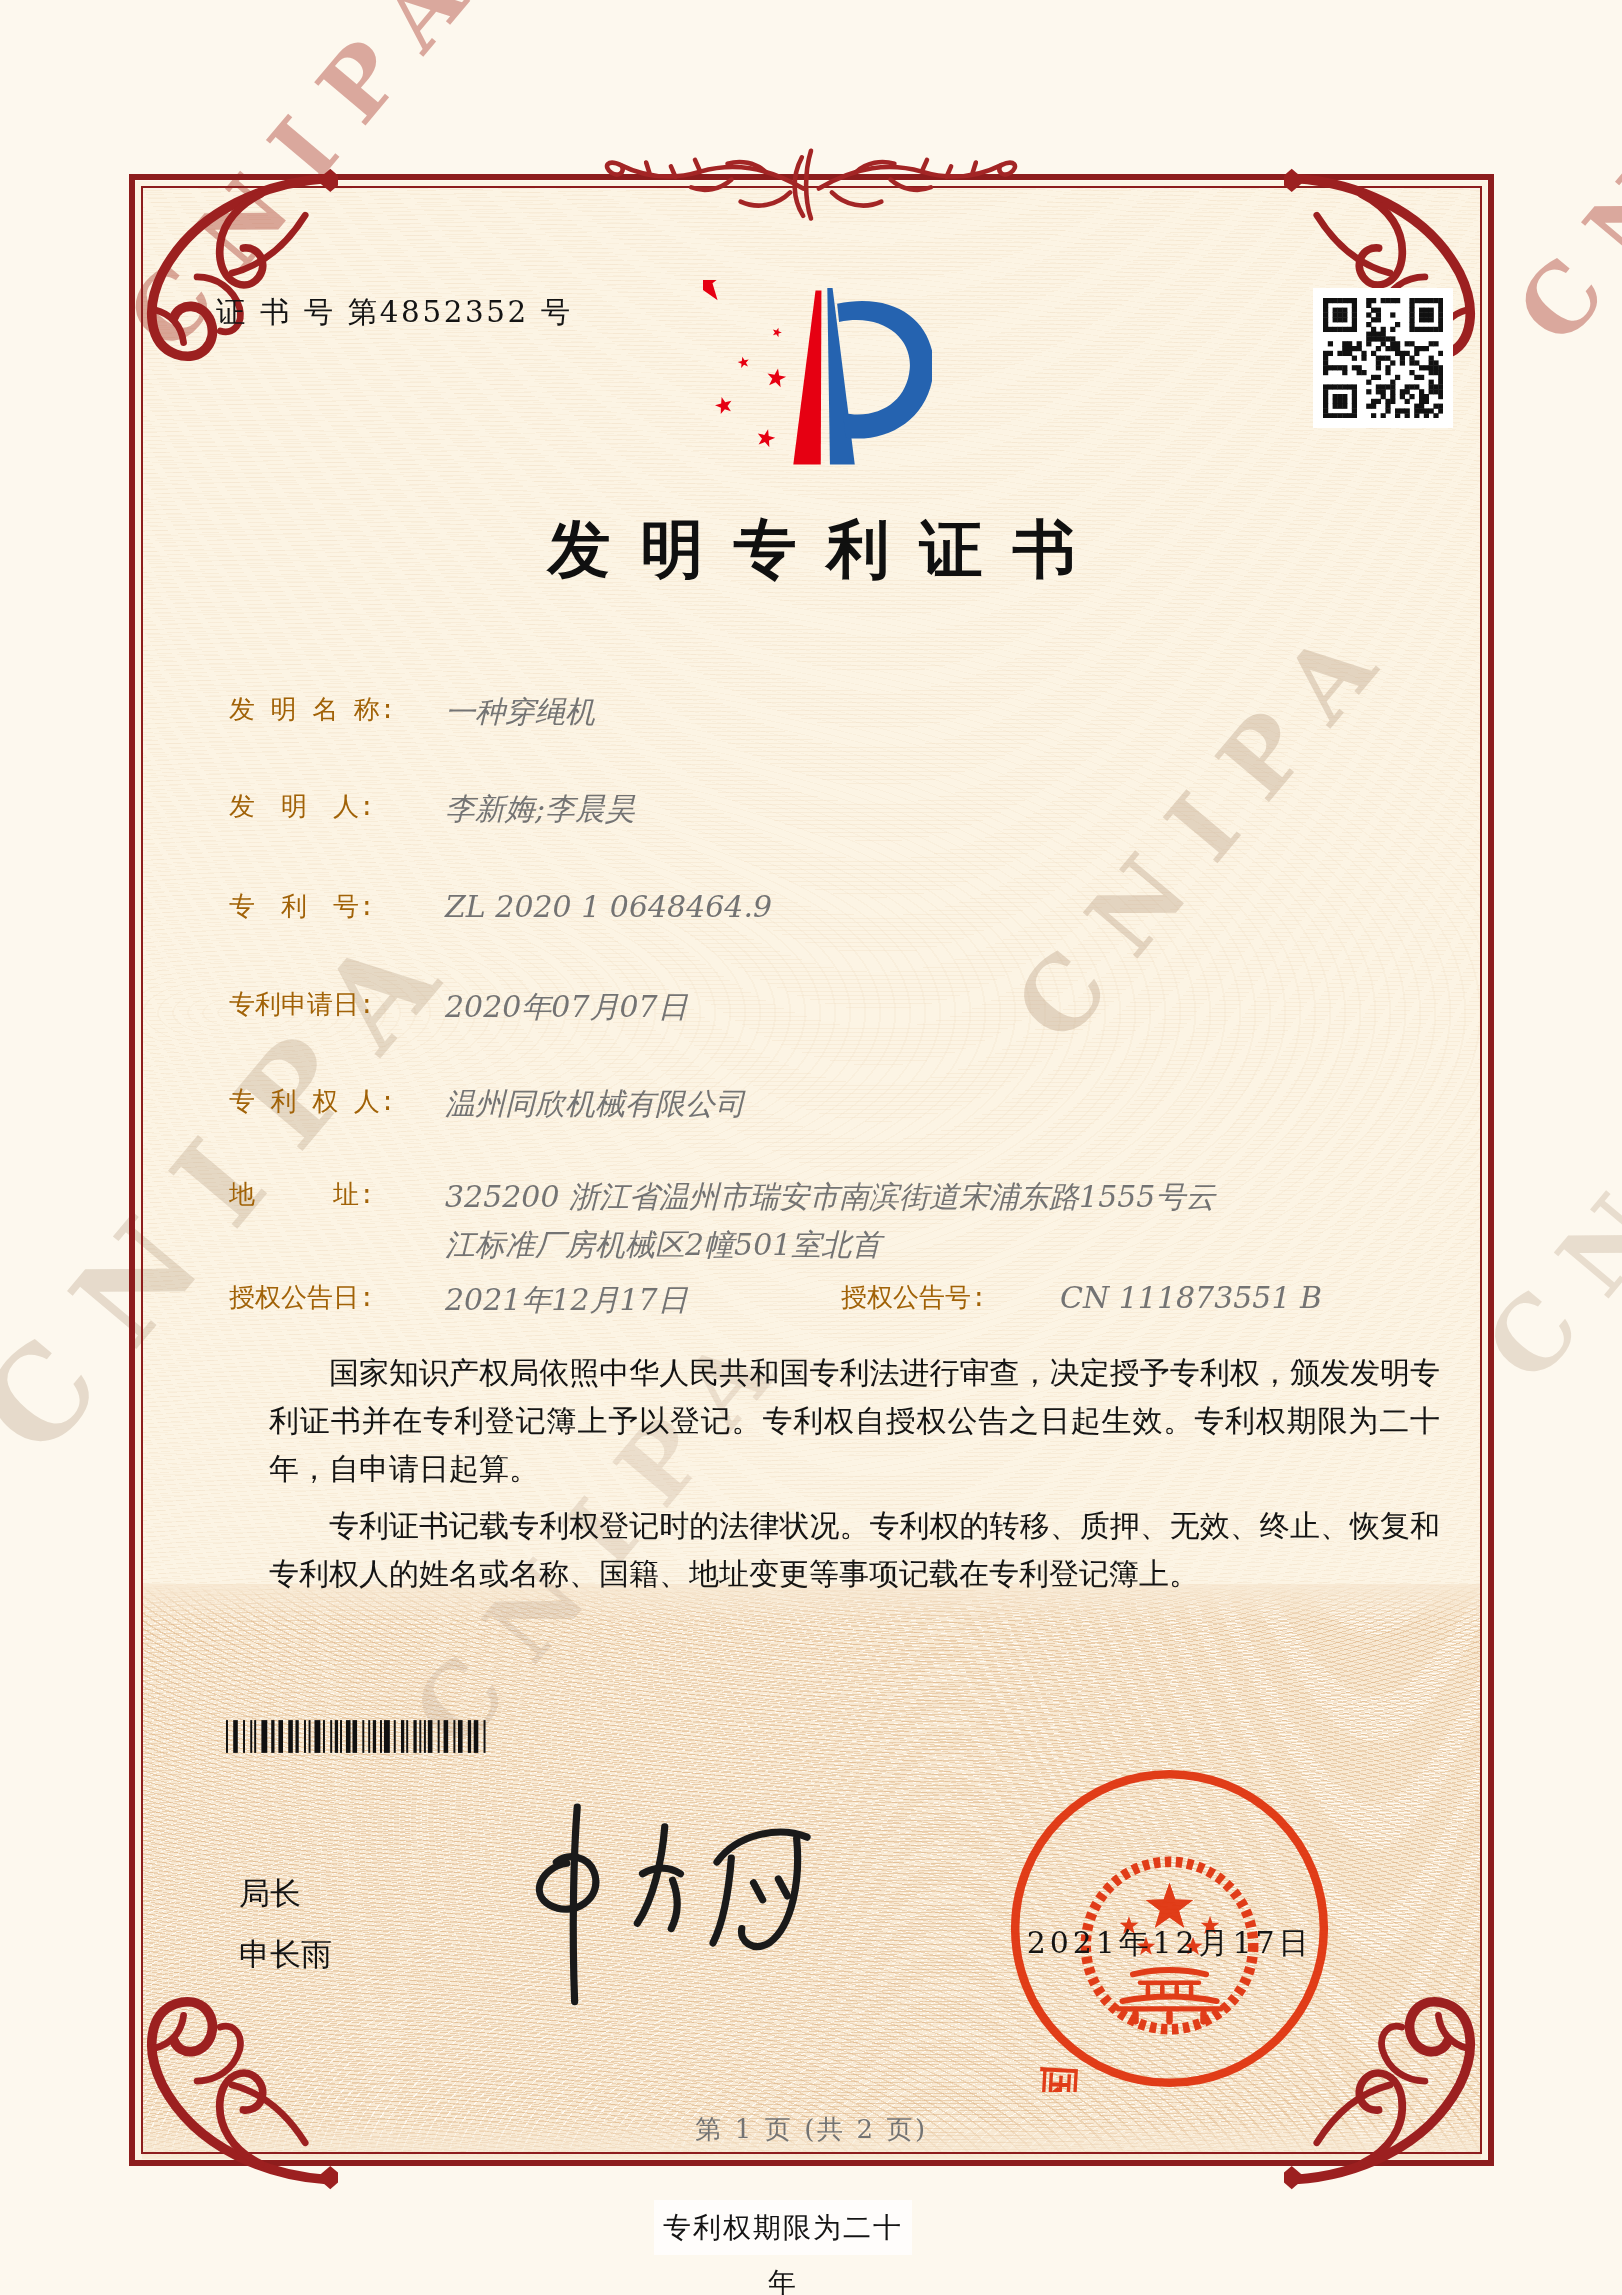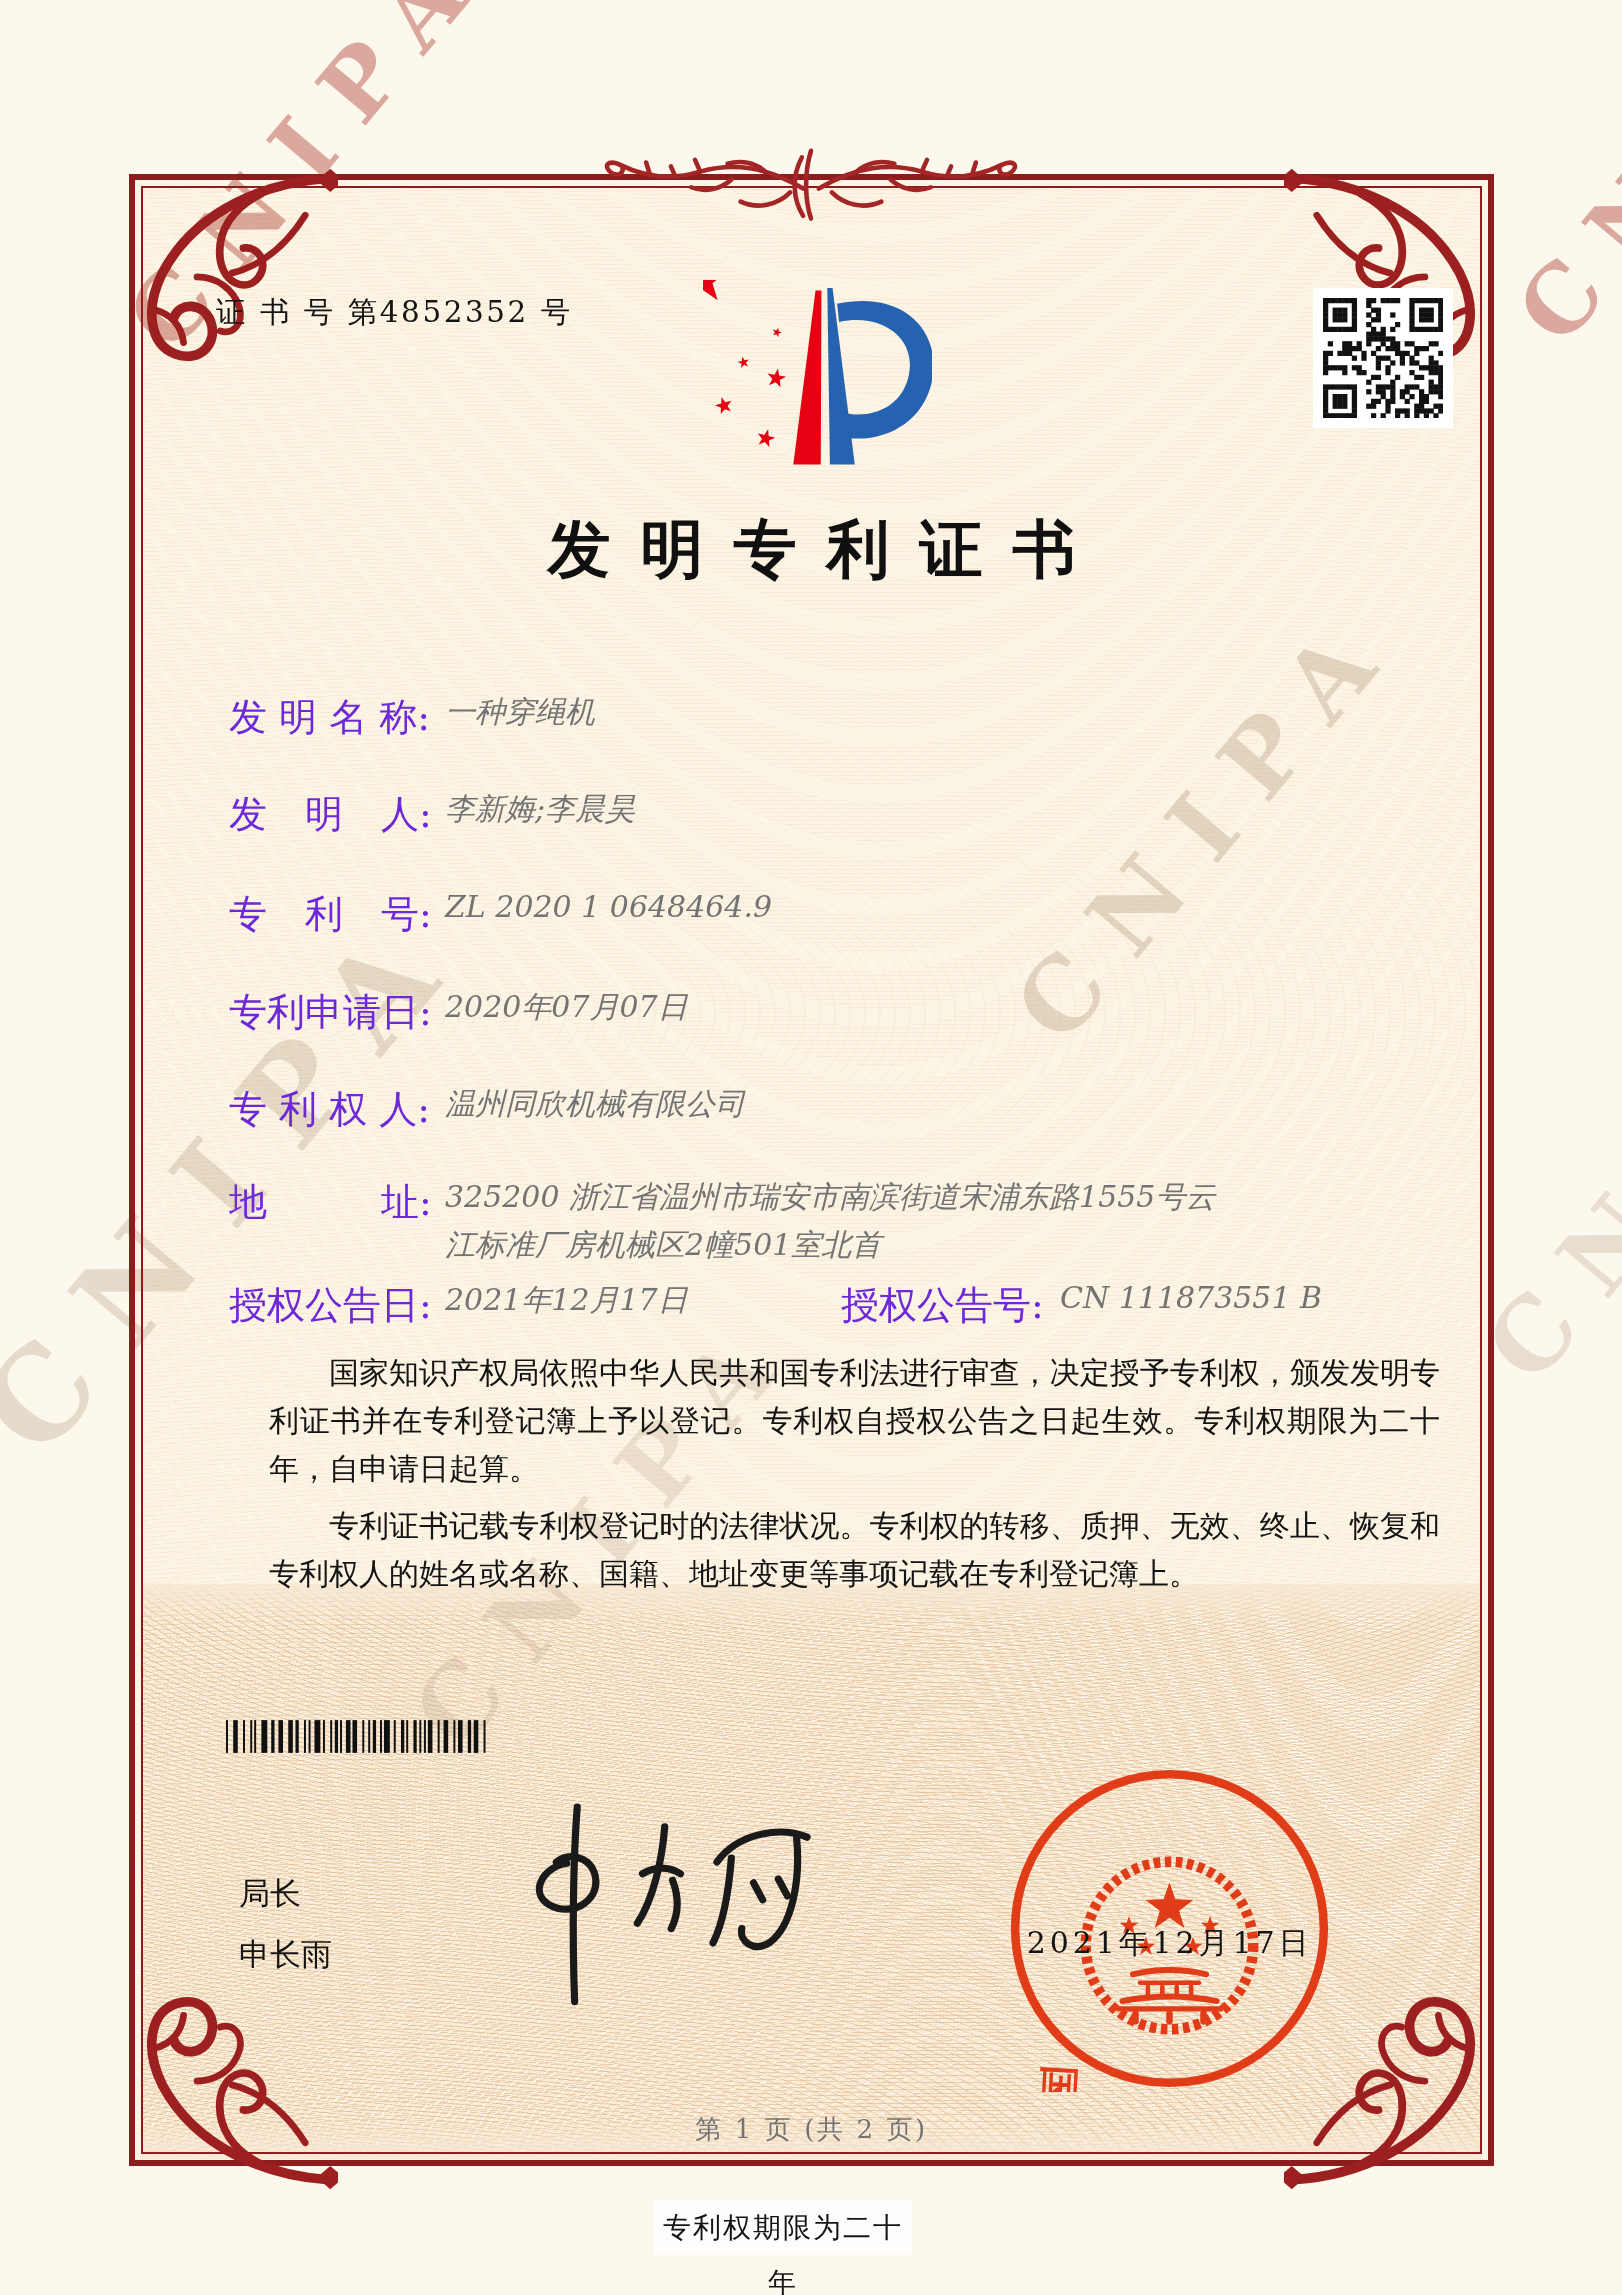--- a/index.html
+++ b/index.html
@@ -41,21 +41,21 @@
   .wm6{left:1413px;top:1106px;font-size:98px;color:rgba(186,160,134,.30);}
 
   
   .cert-no{left:216px;top:293px;font-size:29.4px;letter-spacing:2.6px;color:#141414;white-space:pre;}
   .logo{left:703px;top:280px;width:229px;height:203px;}
   .qr-box{left:1313px;top:288px;width:140px;height:140px;background:#fff;}
   .qr-box svg{position:absolute;left:9.8px;top:9.8px;}
   .title{left:50%;top:507px;transform:translateX(-50%);font-size:63px;font-weight:bold;letter-spacing:30px;text-indent:30px;color:#101010;white-space:nowrap;}
 
   
-  .row-label{left:229px;font-size:38px;color:#6d28d9;white-space:pre;}
+  .row-label{left:229px;font-size:26px;color:#a16207;white-space:pre;font-family:Liberation Mono, monospace;}
   .row-value{left:445px;font-size:30px;color:#737373;white-space:pre;font-style:italic;}
   .lbl2{left:841px;}
   .val2{left:1060px;}
 
   
   .body-text{left:229px;width:1171px;font-size:30px;line-height:48px;color:#141414;text-align:justify;margin-left:40px;}
   .body-text p{margin:0;text-indent:2em;}
 
   .barcode{left:226px;top:1720px;}
 

